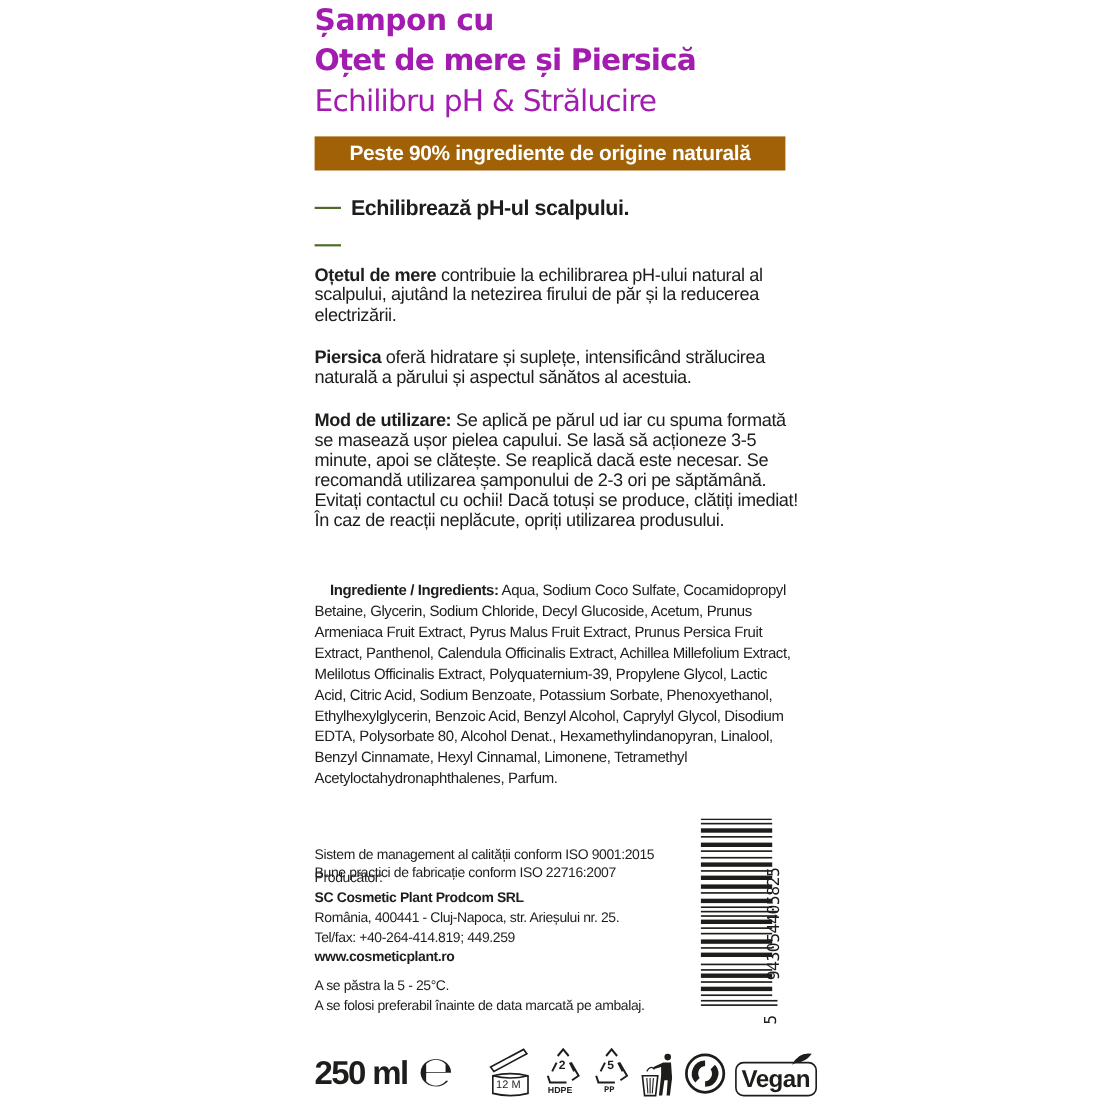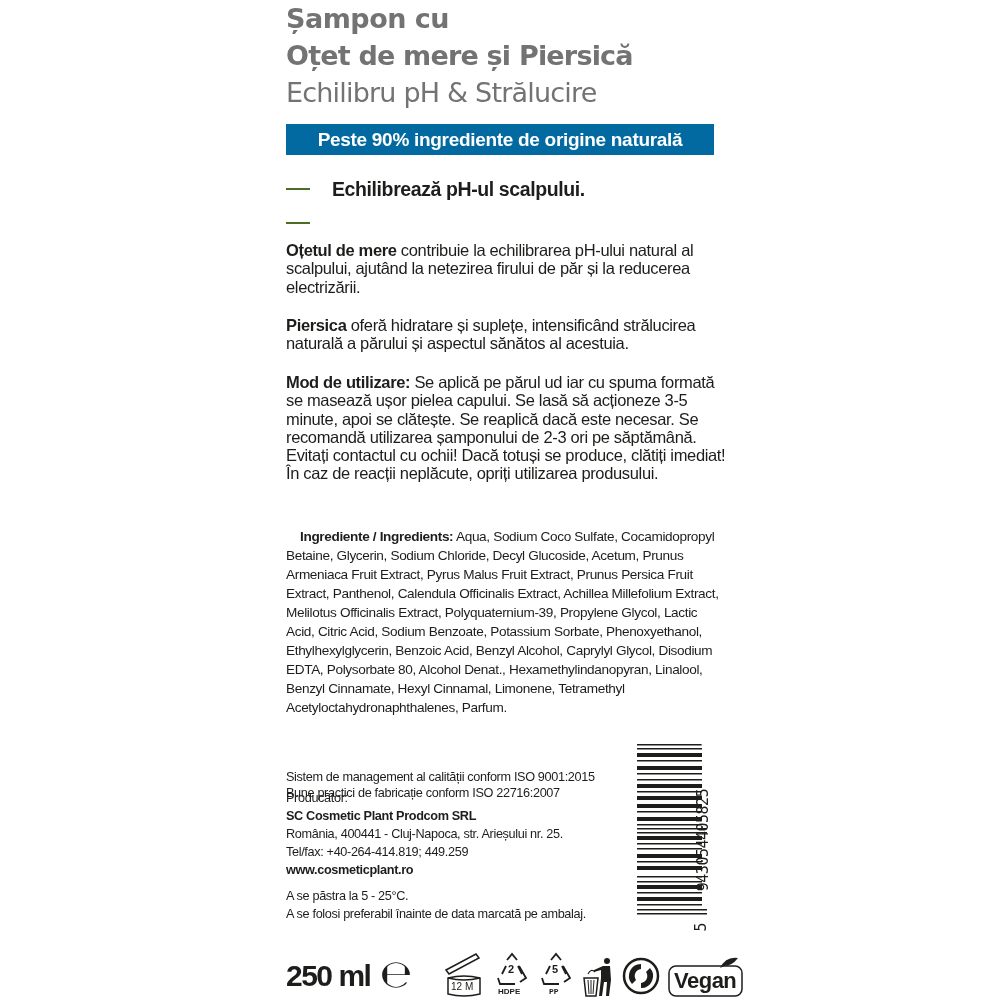--- a/index.html
+++ b/index.html
@@ -1,25 +1,25 @@
 <!DOCTYPE html>
 <html><head>
 <meta charset="utf-8">
 <style>
   html, body { margin:0; padding:0; background:#ffffff; }
   body { width:1000px; height:1000px; position:relative; overflow:hidden; color:#1d1d1b; }
   .label { position:absolute; left:286px; top:0; width:428px; }
-  .title { font-family:"DejaVu Sans", sans-serif; color:#737373; margin:0; }
+  .title { font-family:"DejaVu Sans", sans-serif; color:#a21caf; margin:0; }
   .t1 { position:absolute; left:0; top:2px; font-size:27px; font-weight:bold; letter-spacing:-0.5px; line-height:34px; white-space:nowrap; }
   .t2 { position:absolute; left:0; top:39px; font-size:27px; font-weight:bold; letter-spacing:-0.8px; line-height:34px; white-space:nowrap;text-align:center; }
   .t3 { position:absolute; left:0; top:76px; font-size:27px; font-weight:normal; letter-spacing:-0.8px; line-height:34px; white-space:nowrap; }
-  .banner { position:absolute; left:0; top:124px; width:428px; height:31px; background:#0369a1; color:#fff;
+  .banner { position:absolute; left:0; top:124px; width:428px; height:31px; background:#a16207; color:#fff;
             font-family:"Liberation Sans", sans-serif; font-weight:bold; font-size:19px; line-height:31px; text-align:center; letter-spacing:-0.3px; white-space:nowrap; transform-origin:left; }
   .bullets { position:absolute; left:0; top:172px; width:440px; }
-  .bullet { display:flex; align-items:center; height:34px; font-family:"Liberation Sans", sans-serif; font-size:19.5px; font-weight:bold; letter-spacing:-0.4px; white-space:nowrap;gap:13px; }
+  .bullet { display:flex; align-items:center; height:34px; font-family:"Liberation Sans", sans-serif; font-size:19.5px; font-weight:bold; letter-spacing:-0.4px; white-space:nowrap; }
   .dash { display:inline-block; width:24px; height:2px; background:#4f6b2a; margin-right:9px; }
   .para { position:absolute; left:0; font-family:"Liberation Sans", sans-serif; font-size:16.5px; line-height:18.3px; letter-spacing:-0.35px; width:440px; }
   .para b { font-weight:bold; }
   .small { position:absolute; left:0; font-family:"Liberation Sans", sans-serif; font-size:13.6px; line-height:19px; letter-spacing:-0.35px; width:435px; }
   .small b { font-weight:bold;padding-left:14px; }
   .tiny { position:absolute; left:0; font-family:"Liberation Sans", sans-serif; font-size:12.7px; line-height:18.5px; letter-spacing:-0.35px; white-space:nowrap; }
   .barcode { position:absolute; left:351px; top:744px; width:70px; height:190px; }
   .volume { position:absolute; left:0; top:958px; font-family:"Liberation Sans", sans-serif; font-weight:bold; font-size:30px; letter-spacing:-1.5px; line-height:36px; white-space:nowrap; }
   .estimated { position:absolute; left:94px; top:952px; font-family:"DejaVu Sans", sans-serif; font-size:38px; line-height:44px; font-weight:normal; }
   .icons { position:absolute; left:156px; top:948px; height:50px; display:flex; align-items:flex-end; gap:8px; }

